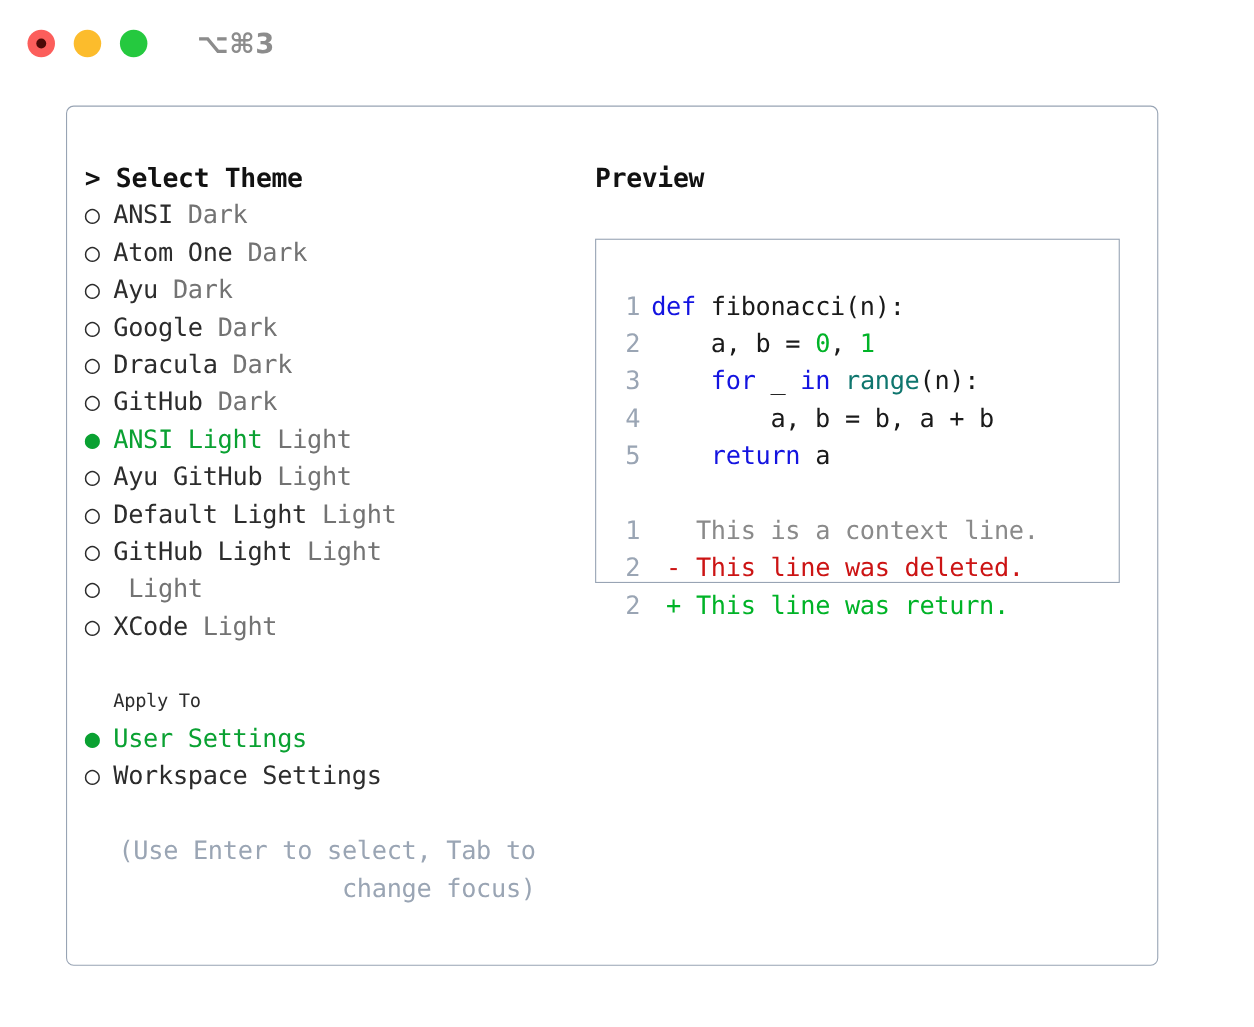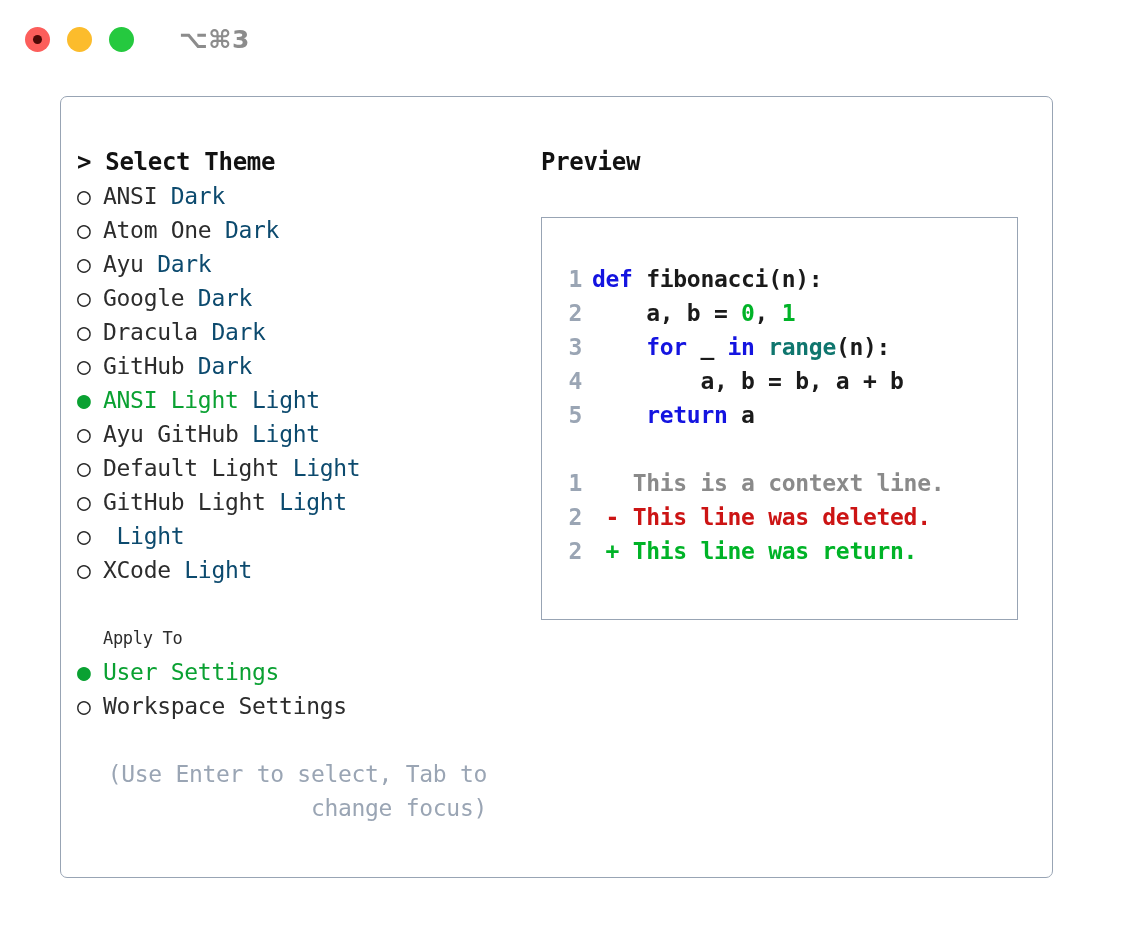--- a/index.html
+++ b/index.html
@@ -125,21 +125,21 @@
     width: 26px;
     flex: 0 0 26px;
     text-align: left;
     font-size: 23px;
     line-height: 34px;
   }
   .bullet-empty { color: #2c2c2c; }
   .bullet-filled { color: #0aa132; }
   .opt-label { color: #2c2c2c; }
   .opt-label.sel { color: #0aa132; }
-  .opt-suffix { color: #0c4a6e; }
+  .opt-suffix { color: #737373; }
 
   .spacer-sm { height: 34px; }
 
   .apply-head {
     height: 34px;
     line-height: 34px;
     font-size: 17px;
     color: #2c2c2c;
     padding-left: 26px;
     white-space: pre;
@@ -153,26 +153,25 @@
     color: #9aa5b4;
     letter-spacing: -0.3px;
     width: 410px;
     text-align: right;
   }
 
   
   .preview-box {
     margin-top: 38px;
     width: 477px;
-    height: 403px;
+    height: 313px;
     box-sizing: border-box;
     border: 1.5px solid #98a4b4;
     background: #ffffff;
     padding: 44px 0 0 14px;
-    font-weight: bold;
   }
   .code-line {
     height: 34px;
     line-height: 34px;
     font-size: 23px;
     white-space: pre;
     letter-spacing: -0.3px;
   }
   .ln {
     display: inline-block;

